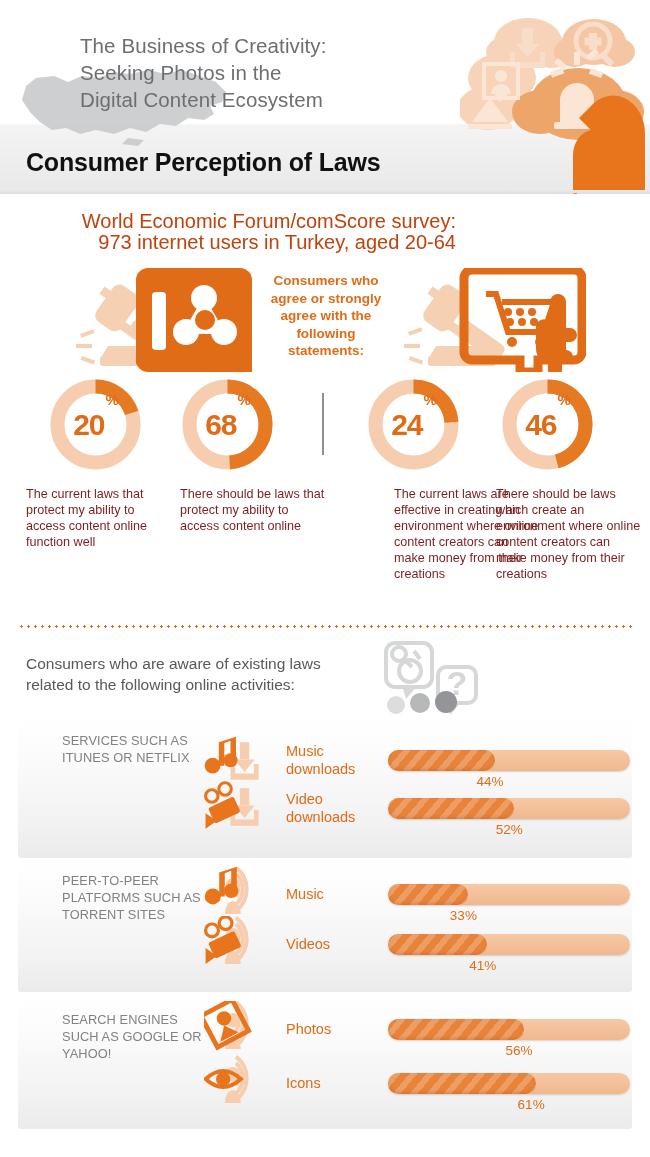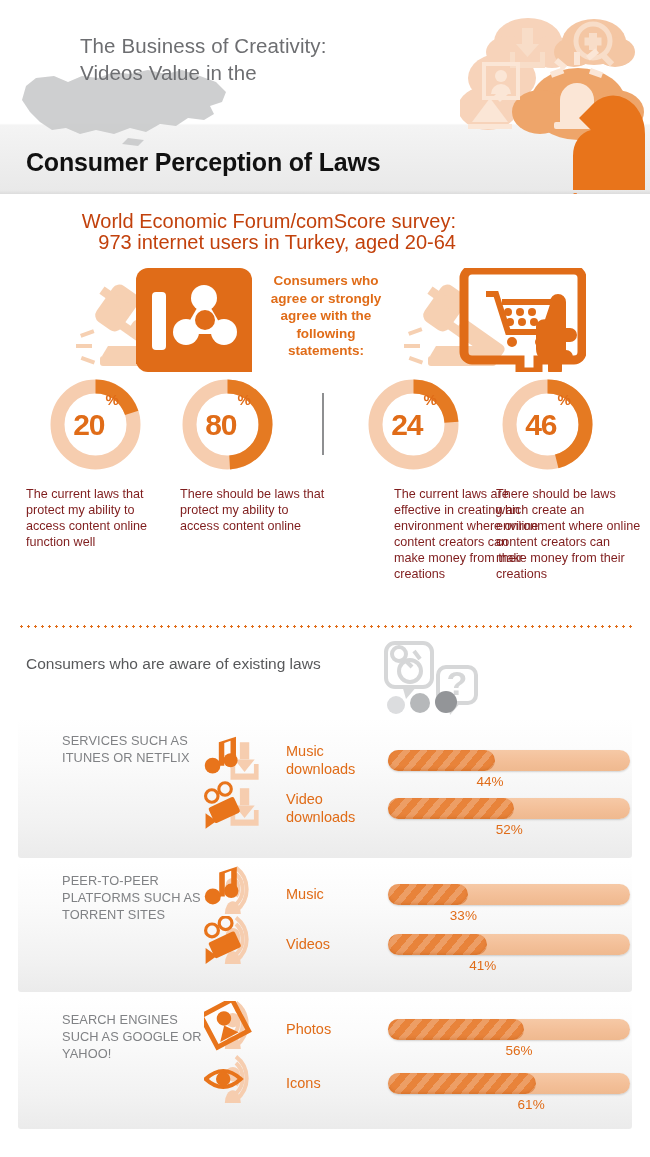--- a/index.html
+++ b/index.html
@@ -120,21 +120,22 @@
 <div class="header">
 
   <svg class="map-silhouette" viewBox="0 0 215 105">
     <path fill="#c9cacb" d="M8,38 L18,30 L36,28 L50,34 L64,28 L80,30 L96,24 L112,26 L130,22 L148,26 L164,22 L182,28 L198,34 L208,44
       L204,54 L192,58 L196,66 L186,72 L170,70 L158,78 L142,76 L128,84 L112,80 L96,86 L78,82 L62,86 L48,80 L34,82 L22,74 L12,64
       L4,52 Z M30,46 L46,44 L52,50 L38,54 L28,52 Z M110,90 L126,92 L120,98 L104,96 Z"></path>
   </svg>
 
   <div class="title-block">
     <div class="title-line">The Business of Creativity:</div>
-    <div class="title-line">Videos Value in the</div>
+    <div class="title-line">Seeking Photos in the</div>
+    <div class="title-line">Digital Content Ecosystem</div>
   </div>
 
   <div class="subtitle">Consumer Perception of Laws</div>
 
   <svg class="hdr-art" viewBox="0 0 190 178">
     <g fill="#f7d3ba">
       <ellipse cx="42" cy="66" rx="34" ry="25"></ellipse>
       <ellipse cx="28" cy="96" rx="30" ry="22"></ellipse>
       <ellipse cx="68" cy="30" rx="34" ry="24"></ellipse>
       <ellipse cx="48" cy="40" rx="22" ry="16"></ellipse>
@@ -272,21 +273,21 @@
         <span class="pct">%</span>
       </div>
     </div>
     <div class="donut-caption" style="left: 26px; top: 486px;">The current laws that protect my ability to access content online function well</div>
     <div class="donut" style="left: 180px; top: 377px;">
       <svg width="95" height="95" viewBox="0 0 95 95">
         <circle cx="47.5" cy="47.5" r="38" fill="none" stroke="#f6cdaf" stroke-width="14"></circle>
         <circle cx="47.5" cy="47.5" r="38" fill="none" stroke="#e57a22" stroke-width="14" stroke-dasharray="116.99 121.77" transform="rotate(-90 47.5 47.5)"></circle>
       </svg>
       <div class="donut-val">
-        <span>80</span>
+        <span>68</span>
         <span class="pct">%</span>
       </div>
     </div>
     <div class="donut-caption" style="left: 180px; top: 486px;">There should be laws that protect my ability to access content online</div>
     <div class="donut" style="left: 366px; top: 377px;">
       <svg width="95" height="95" viewBox="0 0 95 95">
         <circle cx="47.5" cy="47.5" r="38" fill="none" stroke="#f6cdaf" stroke-width="14"></circle>
         <circle cx="47.5" cy="47.5" r="38" fill="none" stroke="#e57a22" stroke-width="14" stroke-dasharray="57.30 181.46" transform="rotate(-90 47.5 47.5)"></circle>
       </svg>
       <div class="donut-val">
@@ -305,20 +306,21 @@
         <span class="pct">%</span>
       </div>
     </div>
     <div class="donut-caption" style="left: 496px; top: 486px;">There should be laws which create an environment where online content creators can make money from their creations</div>
   </div>
 
 <div class="dotted"></div>
 
 <div class="aware-head">
   <div>Consumers who are aware of existing laws</div>
+  <div>related to the following online activities:</div>
 </div>
 
 <svg class="aware-art" viewBox="0 0 104 100">
   <g fill="none" stroke="#d6d7d8" stroke-width="4">
     <rect x="4" y="2" width="46" height="44" rx="9"></rect>
     <rect x="56" y="26" width="38" height="36" rx="8"></rect>
   </g>
   <path d="M20,44 l4,14 l12,-14 z" fill="#d6d7d8"></path>
   <path d="M66,60 l2,14 l12,-14 z" fill="#d6d7d8"></path>
   <g fill="none" stroke="#d6d7d8" stroke-width="4">

